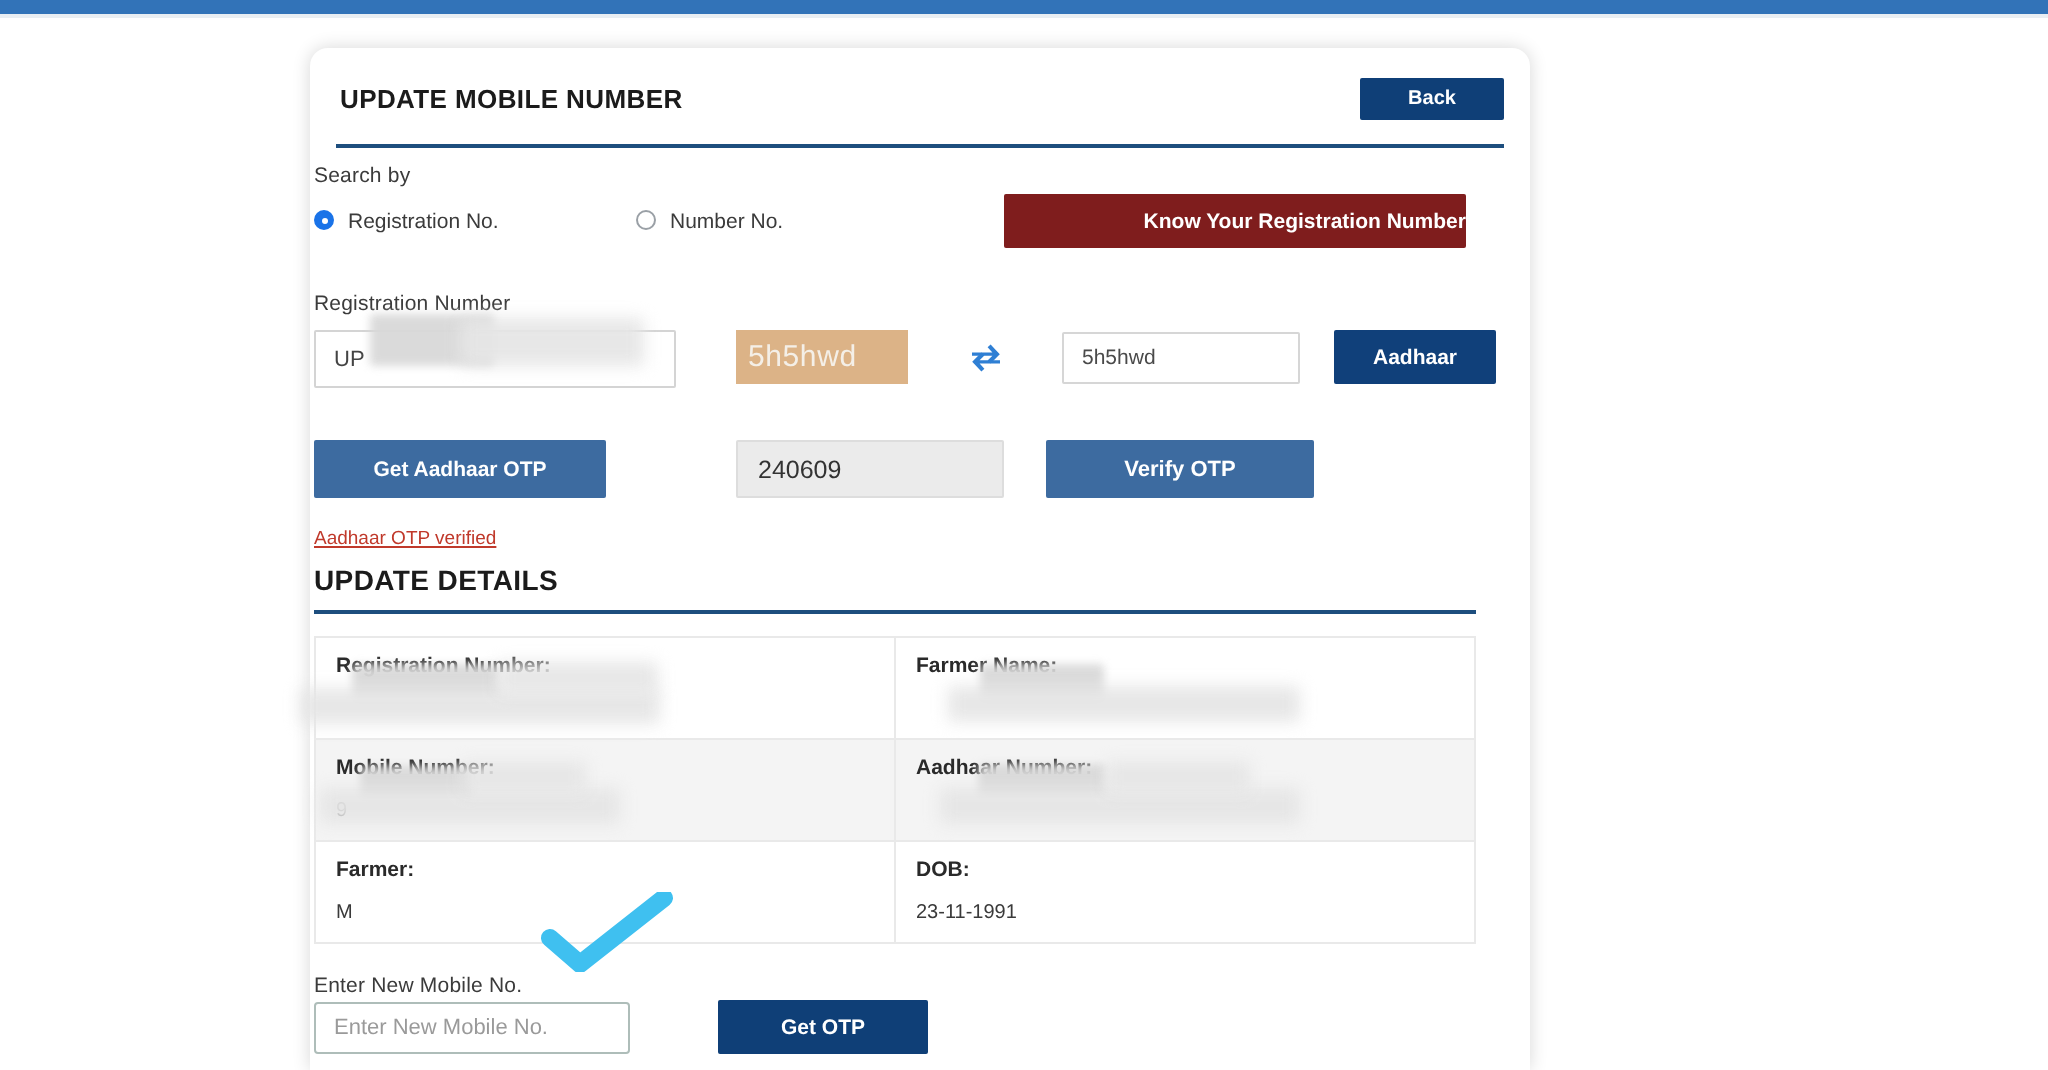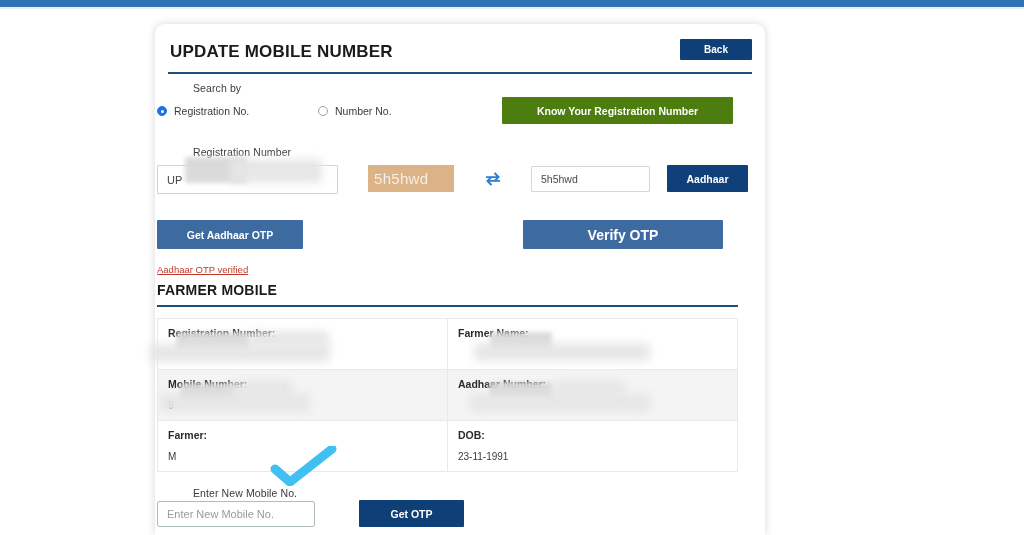--- a/index.html
+++ b/index.html
@@ -58,21 +58,21 @@
   
   #card-header {
     position: relative;
     height: 48px;
     border-bottom: 2px solid #1d4e7e;
   }
   #page-title {
     position: absolute;
     left: 2px;
     top: 18px;
-    font-size: 17px;
+    font-size: 13px;
     font-weight: bold;
     letter-spacing: .2px;
     color: #1b1b1b;
   }
   #back-button {
     position: absolute;
     right: 0px;
     top: 15px;
     width: 72px;
     height: 21px;
@@ -86,32 +86,30 @@
     line-height: 21px;
     text-align: center;
     padding: 0;
   }
 
   
   .field-label {
     font-size: 10.5px;
     color: #3b3b3b;
     letter-spacing: .1px;
-    margin-left: 36px;
   }
   #searchby-label {
     position: absolute;
     left: 2px;
     top: 58px;
   }
   .radio-row {
     position: absolute;
     top: 81px;
     display: flex;
-    align-items: center;
     cursor: pointer;
   }
   #radio-reg { left: 2px; }
   #radio-aadhaar { left: 163px; }
   .radio-mark {
     width: 10px;
     height: 10px;
     border-radius: 50%;
     border: 1px solid #9aa0a6;
     background: #fff;
@@ -135,28 +133,29 @@
   .radio-text {
     font-size: 10.5px;
     color: #3b3b3b;
   }
   #know-reg-button {
     position: absolute;
     left: 347px;
     top: 73px;
     width: 231px;
     height: 27px;
-    background: #4d7c0f;
+    background: #7f1d1d;
     color: #fff;
     font-size: 10.5px;
     font-weight: bold;
     border: none;
     border-radius: 1px;
     cursor: pointer;
     padding: 0;
+    text-align: right;
   }
 
   
   #regnum-label {
     position: absolute;
     left: 2px;
     top: 122px;
   }
   #reg-input {
     position: absolute;
@@ -256,25 +255,25 @@
     color: #333;
     padding: 0 10px;
     box-sizing: border-box;
     font-family: "Liberation Sans", sans-serif;
     border-radius: 1px;
   }
   #verify-otp-button {
     position: absolute;
     left: 368px;
     top: 196px;
-    width: 200px;
+    width: 134px;
     height: 29px;
     background: #3d6ba0;
     color: #fff;
-    font-size: 14px;
+    font-size: 11px;
     font-weight: bold;
     border: none;
     border-radius: 1px;
     cursor: pointer;
     padding: 0;
   }
   #otp-status {
     position: absolute;
     left: 2px;
     top: 240px;
@@ -440,26 +439,27 @@
         <path d="M17 12.8 H6.8 l2.4 2.6 -1.5 1.4 -4.6 -4.9 4.6 -4.6 1.5 1.5 -2.4 2.3 H17 z" fill="#2f7fd4"></path>
       </svg>
     </span>
 
     <input id="captcha-input" type="text" value="5h5hwd" style="">
 
     <button id="search-button">Aadhaar</button>
 
     <button id="get-aadhaar-otp-button">Get Aadhaar OTP</button>
 
+    <input id="otp-input" type="text" value="240609" style="">
 
     <button id="verify-otp-button">Verify OTP</button>
 
     <div id="otp-status">Aadhaar OTP verified</div>
 
-    <div id="farmer-details-heading">FARMER MOBILE</div>
+    <div id="farmer-details-heading">UPDATE DETAILS</div>
     <div id="farmer-details-rule"></div>
 
     <table id="farmer-table">
       <tbody>
         <tr>
           <td>
             <span class="cell-label">Registration Number:</span>
             <span class="cell-value"></span>
           </td>
           <td>

